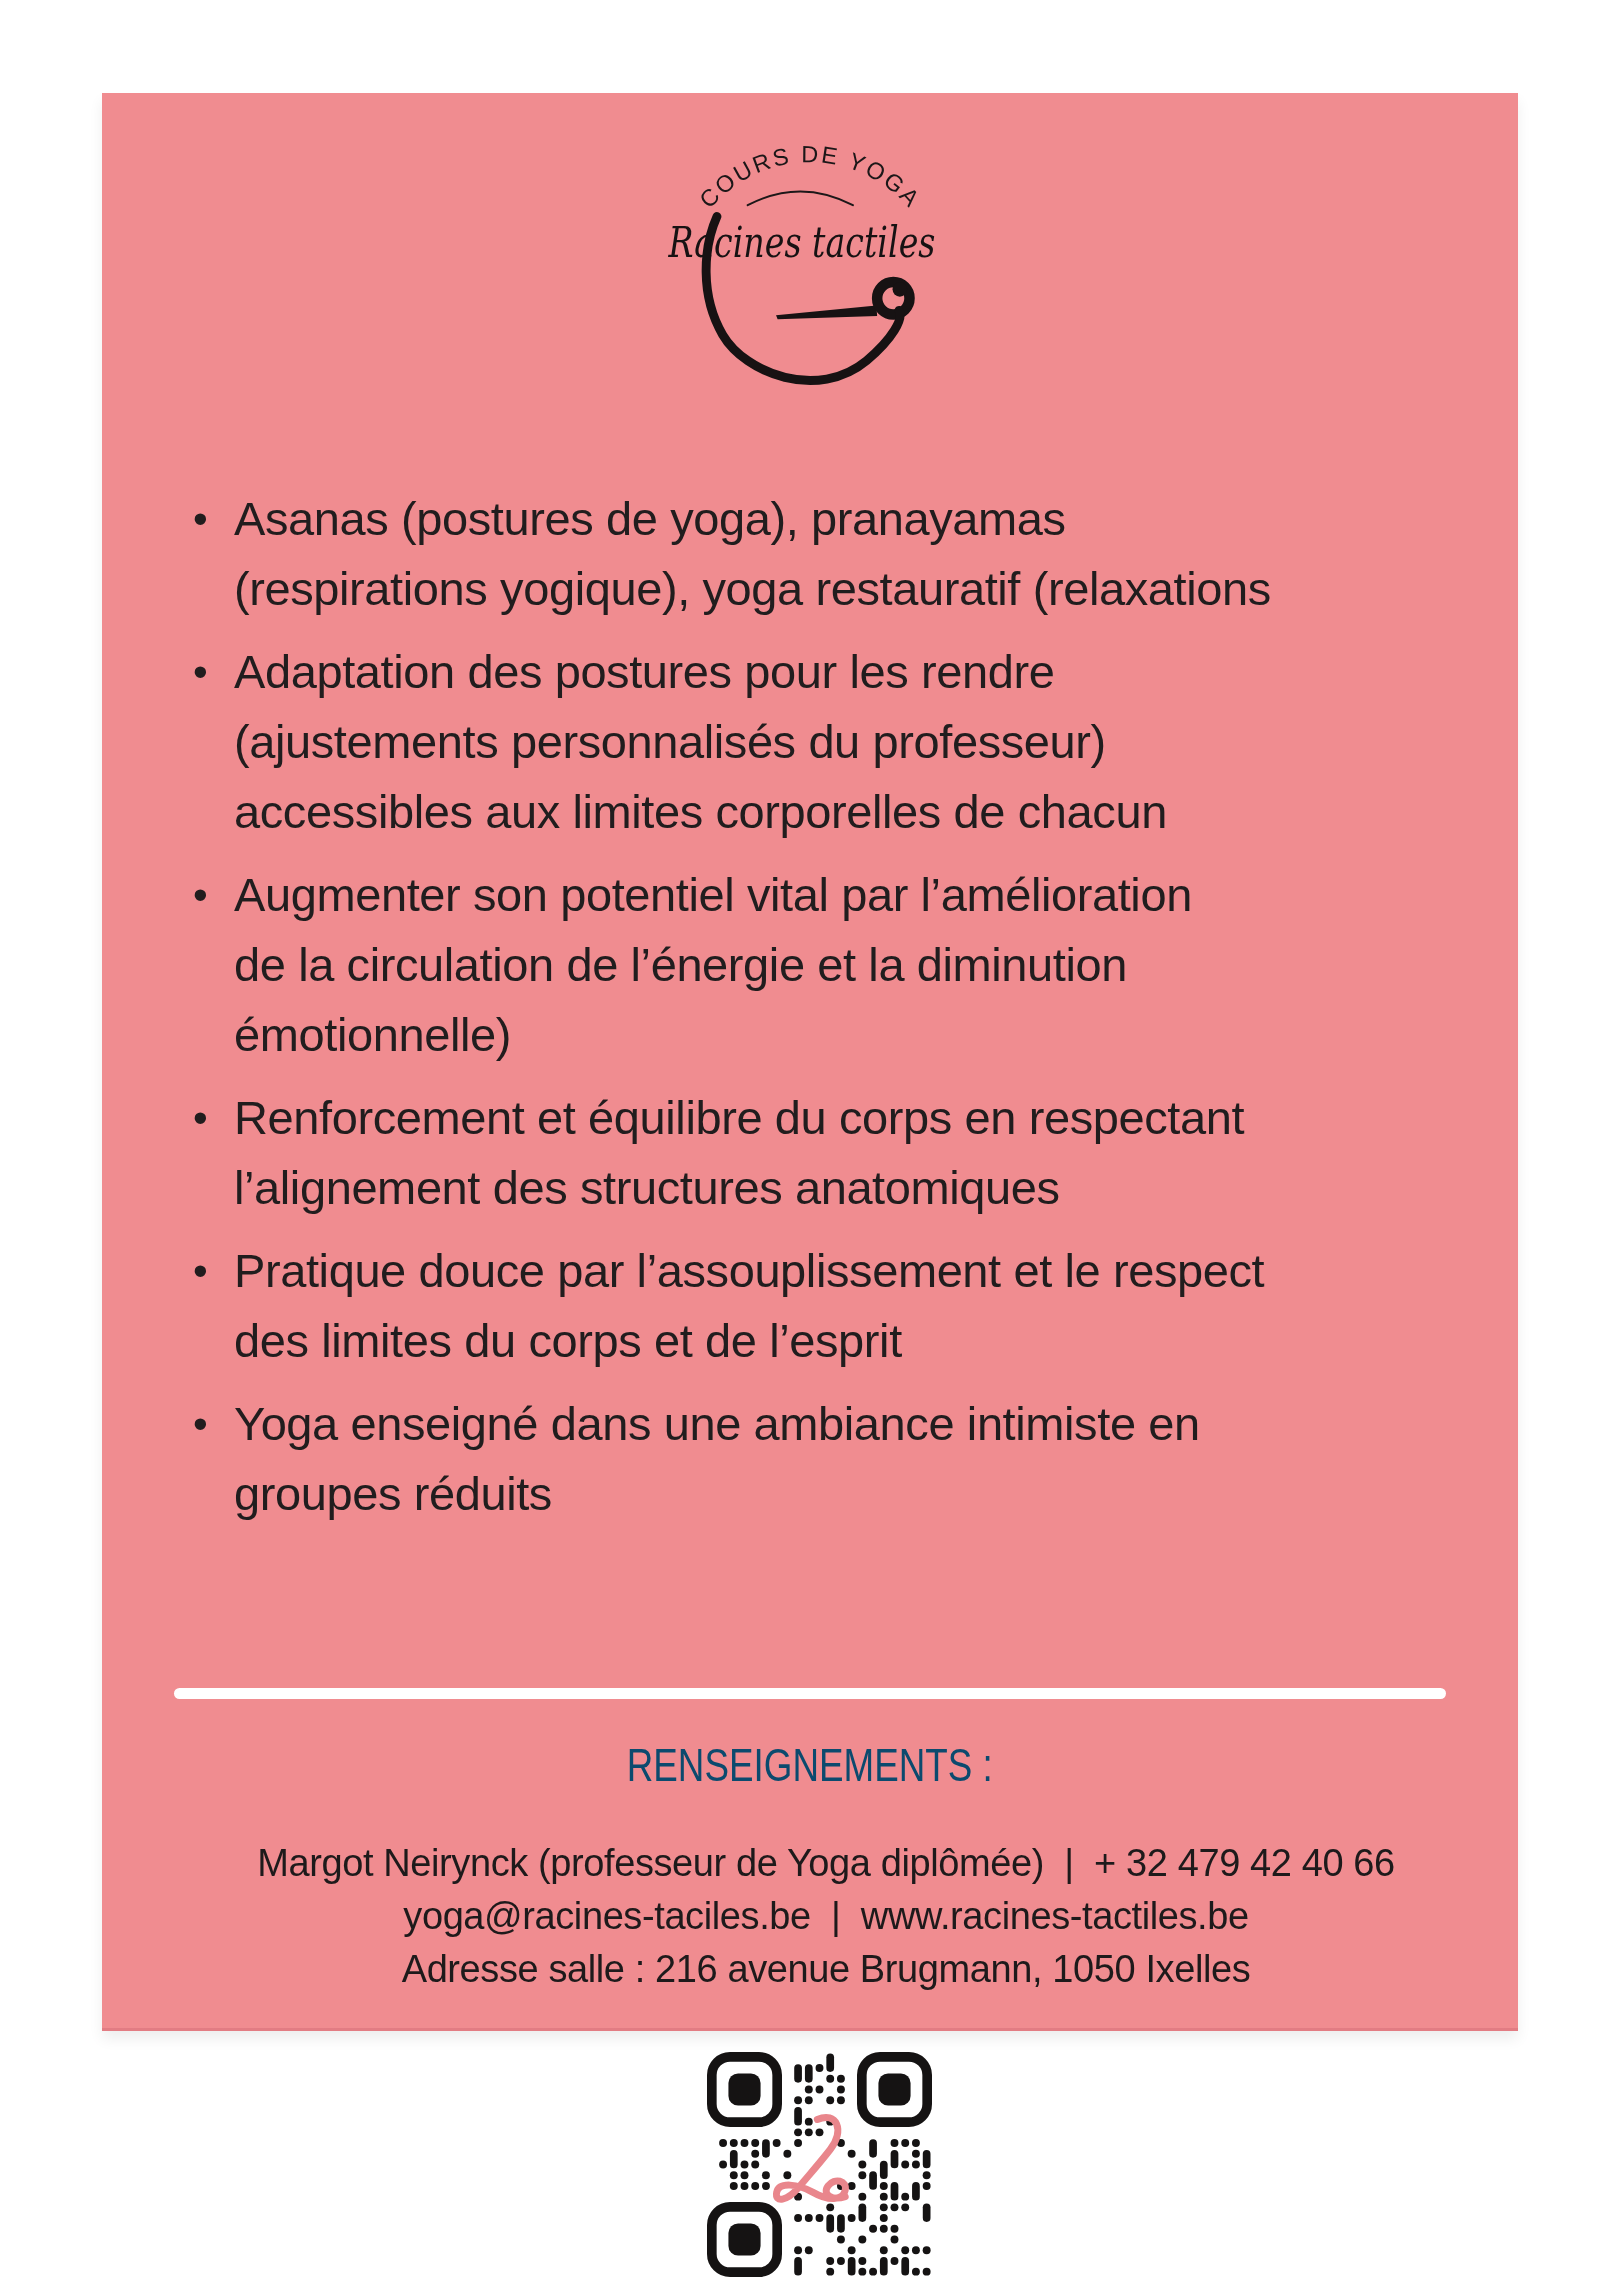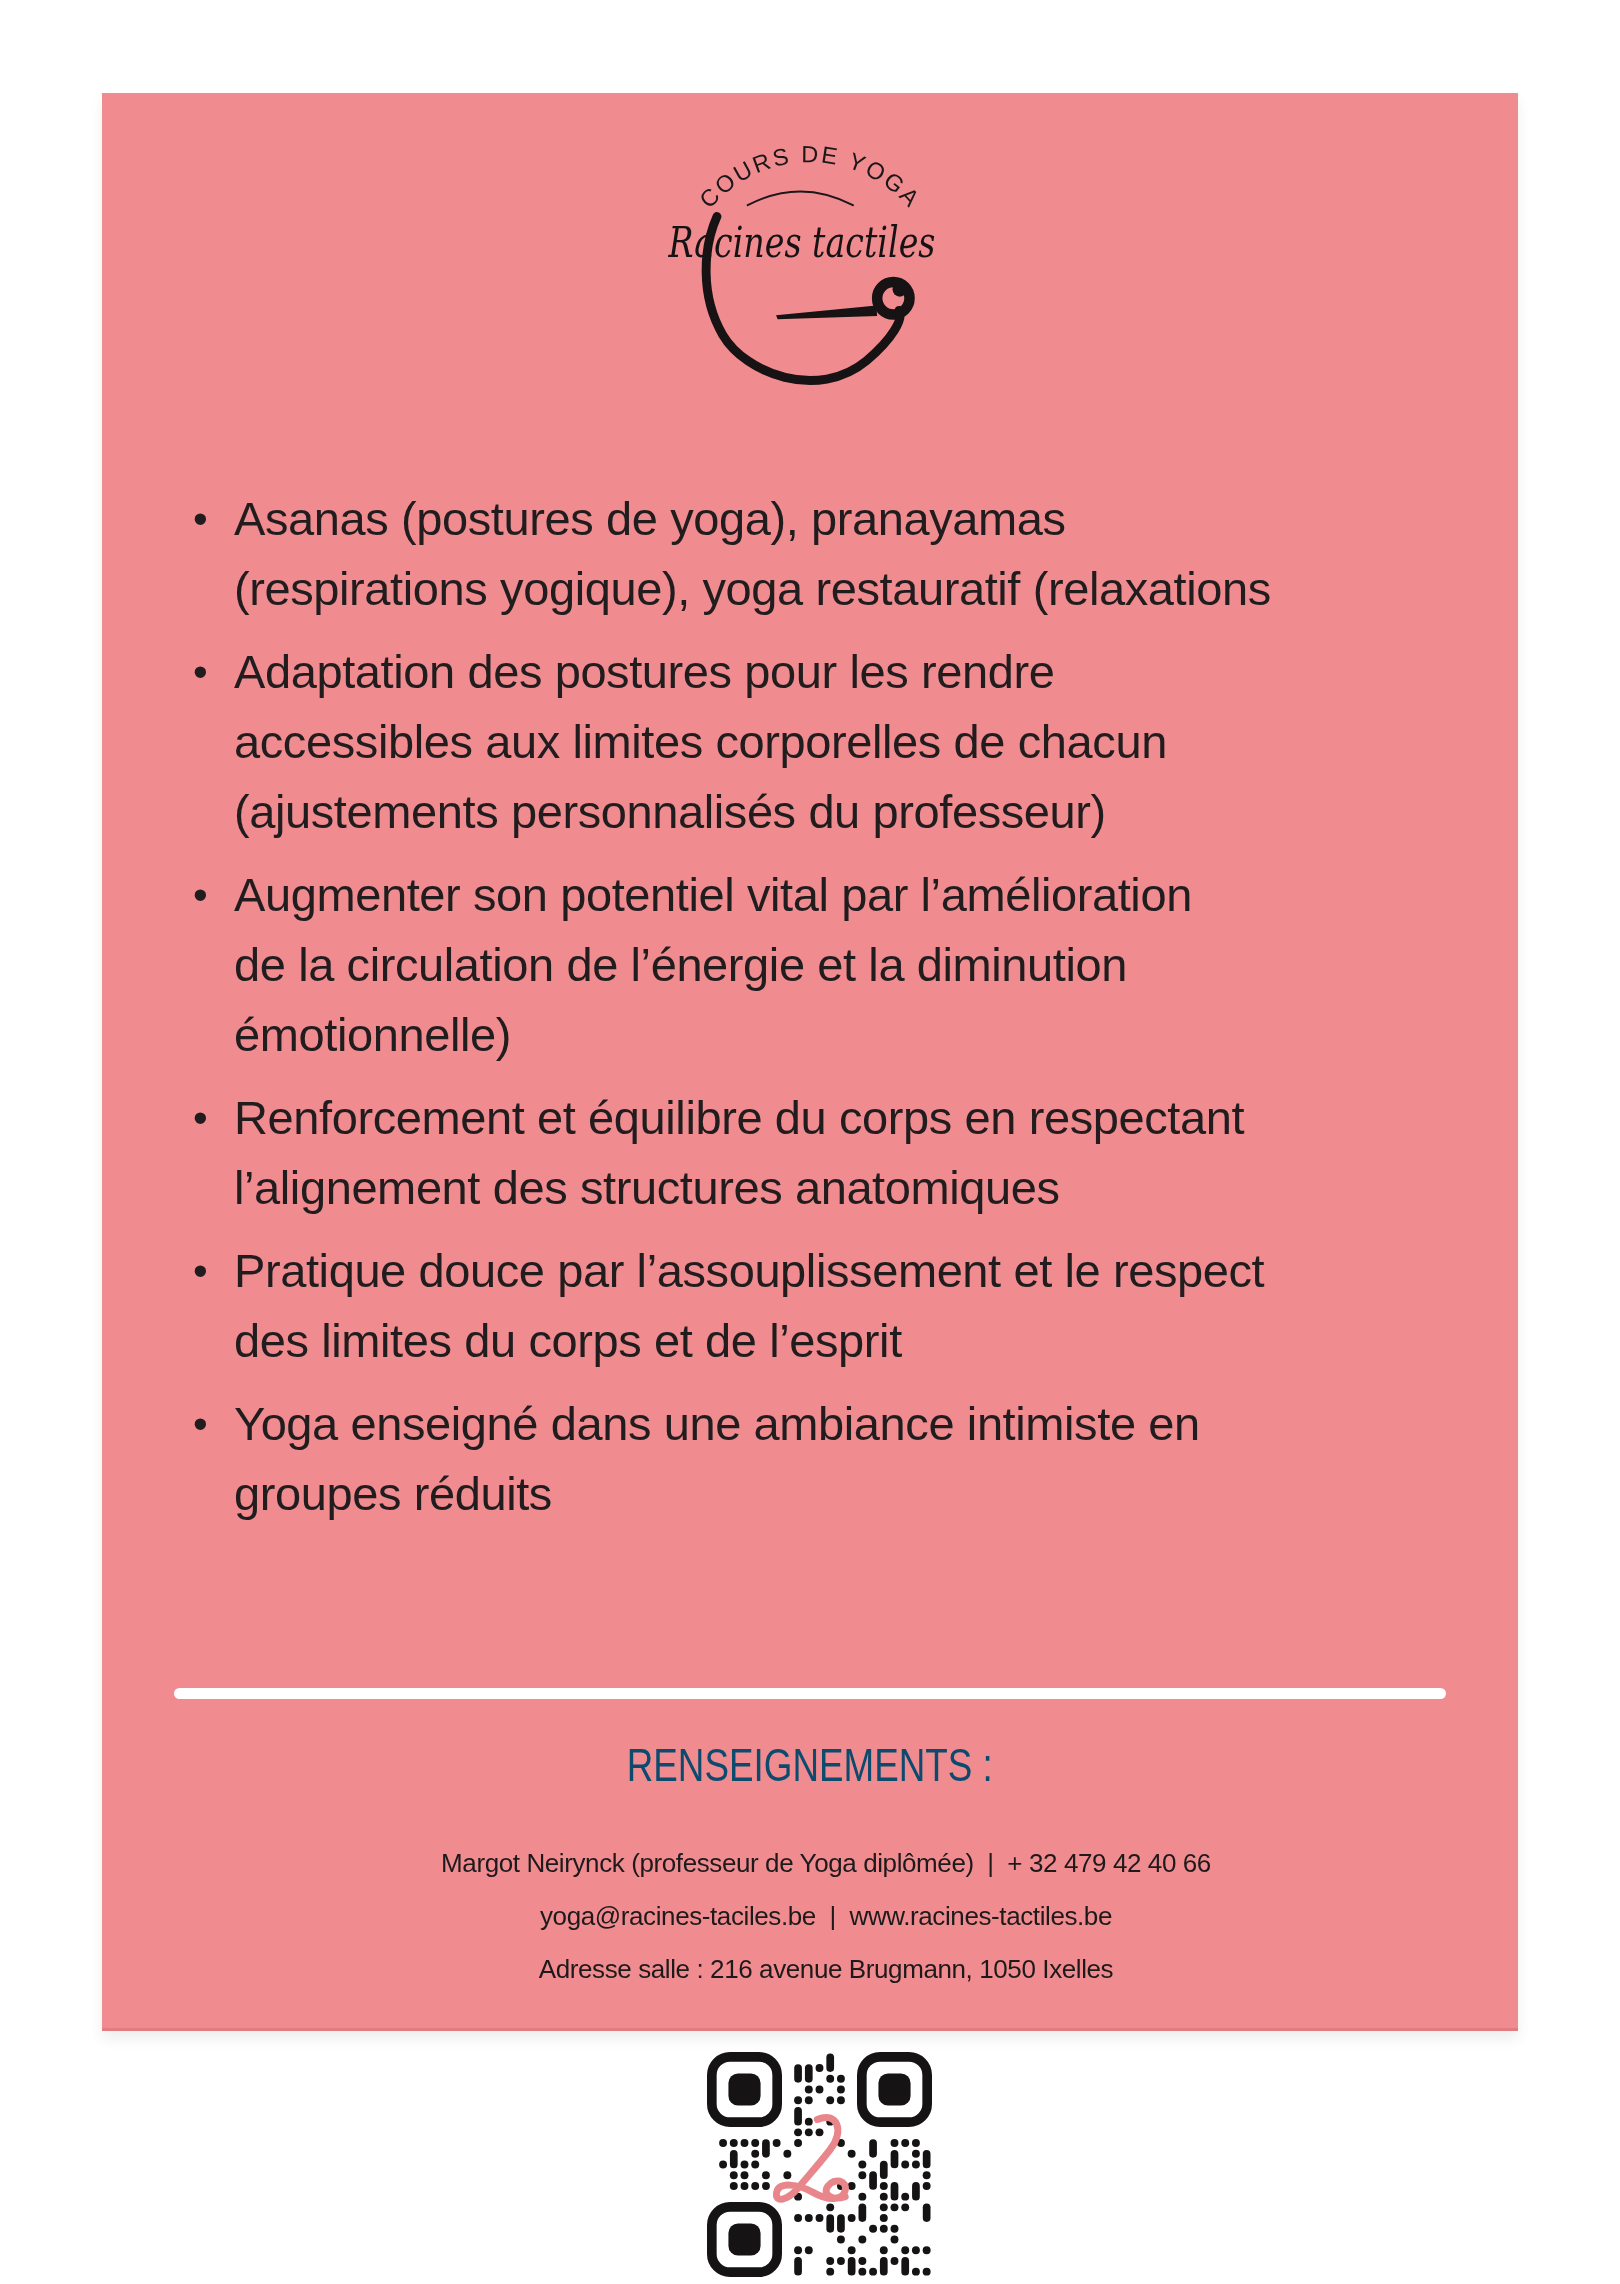--- a/index.html
+++ b/index.html
@@ -97,21 +97,21 @@
     letter-spacing: 0px;
     transform: scaleX(0.8);
   }
   .contact-block {
     position: absolute;
     left: 0;
     right: 0;
     top: 1744px;
     text-align: center;
     color: #1e1a1b;
-    font-size: 26px;
+    font-size: 38px;
     letter-spacing: -0.4px;
     line-height: 53px;
     padding-left: 32px;
   }
   .contact-block .contact-line {
     white-space: pre;
   }
   .qr {
     position: absolute;
     left: 707px;
@@ -153,22 +153,22 @@
 
     <ul class="feature-list" id="feature-list">
         <li>
           <span class="bullet-dot">•</span>
           <div class="b-line">Asanas (postures de yoga), pranayamas</div>
           <div class="b-line">(respirations yogique), yoga restauratif (relaxations</div>
         </li>
         <li>
           <span class="bullet-dot">•</span>
           <div class="b-line">Adaptation des postures pour les rendre</div>
+          <div class="b-line">(ajustements personnalisés du professeur)</div>
           <div class="b-line">accessibles aux limites corporelles de chacun</div>
-          <div class="b-line">(ajustements personnalisés du professeur)</div>
         </li>
         <li>
           <span class="bullet-dot">•</span>
           <div class="b-line">Augmenter son potentiel vital par l’amélioration</div>
           <div class="b-line">de la circulation de l’énergie et la diminution</div>
           <div class="b-line">émotionnelle)</div>
         </li>
         <li>
           <span class="bullet-dot">•</span>
           <div class="b-line">Renforcement et équilibre du corps en respectant</div>

